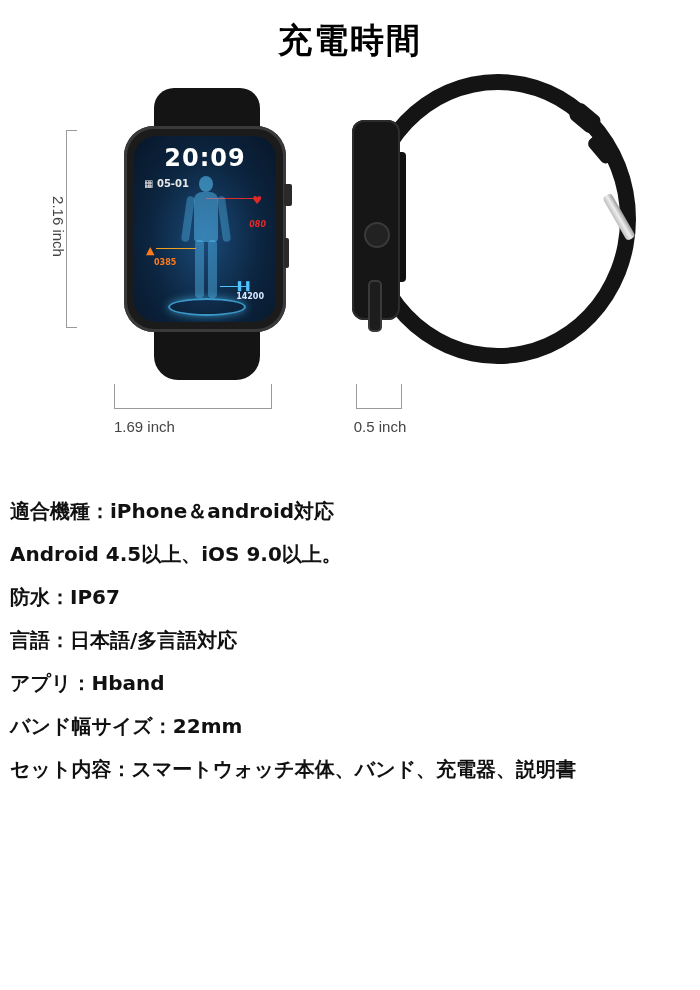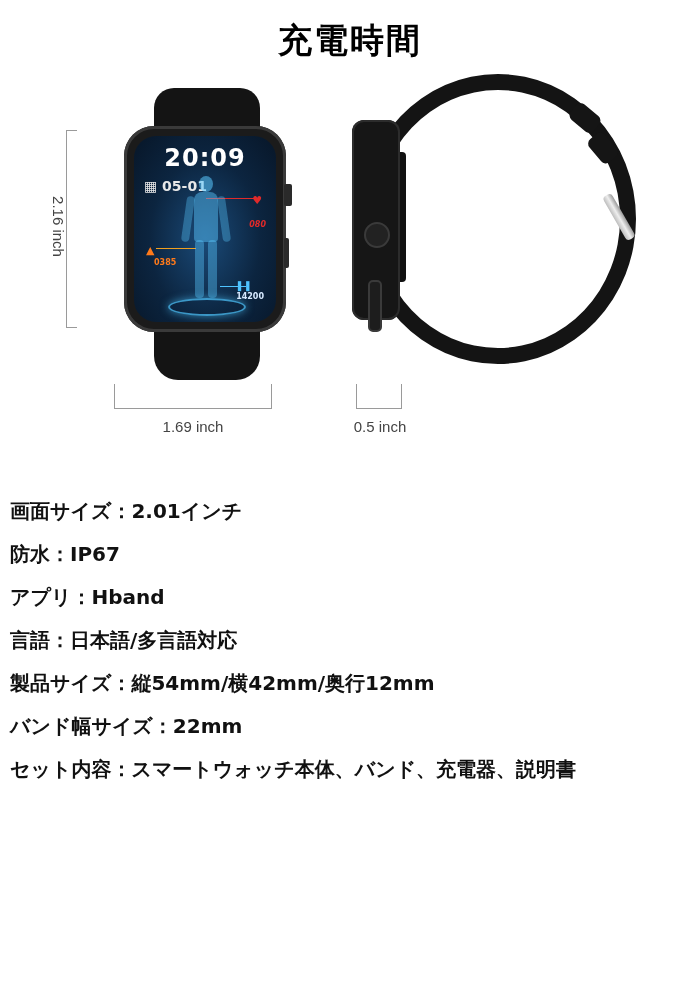--- a/index.html
+++ b/index.html
@@ -6,33 +6,33 @@
     body { width: 700px; height: 990px; position: relative; overflow: hidden; font-family: "DejaVu Sans", sans-serif; color: #111; }
     .title { position: absolute; top: 18px; left: 0; width: 700px; text-align: center; font-size: 34px; font-weight: bold; letter-spacing: 2px; color: #000; }
 
     
     .dim { position: absolute; border-color: #9a9a9a; border-style: solid; }
     .dim-v { left: 66px; top: 130px; width: 10px; height: 196px; border-width: 1px 0 1px 1px; }
     .dim-h1 { left: 114px; top: 384px; width: 156px; height: 24px; border-width: 0 1px 1px 1px; }
     .dim-h2 { left: 356px; top: 384px; width: 44px; height: 24px; border-width: 0 1px 1px 1px; }
     .dim-label { position: absolute; font-size: 15px; color: #444; font-family: "Liberation Sans", sans-serif; }
     .dim-label-v { left: 18px; top: 218px; transform: rotate(90deg); transform-origin: center; white-space: nowrap; width: 80px; text-align: center; }
-    .dim-label-h1 { left: 114px; top: 418px; width: 158px; text-align: center; }
+    .dim-label-h1 { left: 114px; top: 418px; width: 158px; text-align: left; }
     .dim-label-h2 { left: 340px; top: 418px; width: 80px; text-align: center; }
 
     
     .front-watch { position: absolute; left: 116px; top: 88px; width: 170px; height: 364px; margin-left: 8px; }
     .strap-top { position: absolute; left: 30px; top: 0; width: 106px; height: 54px; background: #141414; border-radius: 20px 20px 6px 6px; }
     .strap-bottom { position: absolute; left: 30px; top: 236px; width: 106px; height: 56px; background: #141414; border-radius: 6px 6px 24px 24px; }
     .case { position: absolute; left: 0; top: 38px; width: 162px; height: 206px; background: #1b1b1b; border-radius: 30px; box-shadow: inset 0 0 0 3px #3a3a3a; }
     .crown { position: absolute; left: 160px; top: 96px; width: 8px; height: 22px; background: #2a2a2a; border-radius: 2px; }
     .side-btn { position: absolute; left: 160px; top: 150px; width: 5px; height: 30px; background: #2a2a2a; border-radius: 2px; }
     .screen { position: absolute; left: 10px; top: 48px; width: 142px; height: 186px; border-radius: 22px; background: radial-gradient(ellipse at 50% 55%, #1a4a78 0%, #0c2540 55%, #071628 100%); overflow: hidden; }
     .time { position: absolute; top: 8px; left: 0; width: 100%; text-align: center; color: #fff; font-size: 24px; font-weight: bold; font-family: "DejaVu Sans", sans-serif; letter-spacing: 1px; }
-    .date { position: absolute; top: 42px; left: 10px; color: #e8e8e8; font-size: 14px; font-weight: bold; }
+    .date { position: absolute; top: 42px; left: 10px; color: #e8e8e8; font-size: 10px; font-weight: bold; }
     .heart { position: absolute; top: 58px; right: 14px; color: #e02a2a; font-size: 11px; }
     .heart-val { position: absolute; top: 84px; right: 10px; color: #e02a2a; font-size: 8px; font-weight: bold; font-style: italic; }
     .fire { position: absolute; top: 108px; left: 12px; color: #ff7a1a; font-size: 11px; }
     .fire-val { position: absolute; top: 122px; left: 8px; color: #ff7a1a; font-size: 8px; font-weight: bold; padding-left: 12px; }
     .steps-icon { position: absolute; top: 144px; right: 24px; color: #4fc3ff; font-size: 10px; }
     .steps-val { position: absolute; top: 156px; right: 12px; color: #d8eaff; font-size: 8px; font-weight: bold; }
     .body-fig { position: absolute; left: 52px; top: 40px; width: 40px; height: 124px; }
     .body-fig .head { position: absolute; left: 13px; top: 0; width: 14px; height: 16px; border-radius: 50%; background: rgba(90,200,255,0.55); }
     .body-fig .torso { position: absolute; left: 8px; top: 16px; width: 24px; height: 50px; border-radius: 8px 8px 4px 4px; background: rgba(90,200,255,0.45); }
     .body-fig .arm-l { position: absolute; left: -2px; top: 20px; width: 8px; height: 46px; border-radius: 4px; background: rgba(90,200,255,0.35); transform: rotate(8deg); }
@@ -111,20 +111,20 @@
   <div class="keeper keeper2"></div>
   <div class="buckle"></div>
   <div class="side-case-inner"></div>
   <div class="side-case">
     <div class="side-crown"></div>
     <div class="side-btn2"></div>
   </div>
 </div>
 
 <div class="specs">
-  <div class="spec-line">画面サイズ：2.01インチ</div>
+  <div class="spec-line">適合機種：iPhone＆android対応</div>
+  <div class="spec-line">Android 4.5以上、iOS 9.0以上。</div>
   <div class="spec-line">防水：IP67</div>
+  <div class="spec-line">言語：日本語/多言語対応</div>
   <div class="spec-line">アプリ：Hband</div>
-  <div class="spec-line">言語：日本語/多言語対応</div>
-  <div class="spec-line">製品サイズ：縦54mm/横42mm/奥行12mm</div>
   <div class="spec-line">バンド幅サイズ：22mm</div>
   <div class="spec-line">セット内容：スマートウォッチ本体、バンド、充電器、説明書</div>
 </div>
 
 </body></html>

